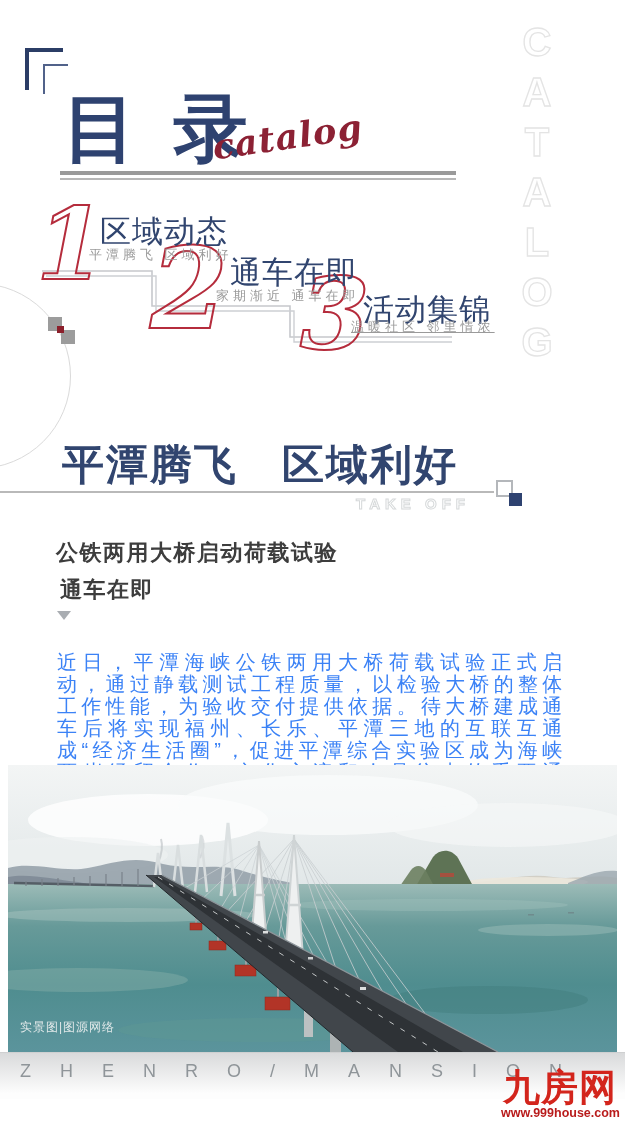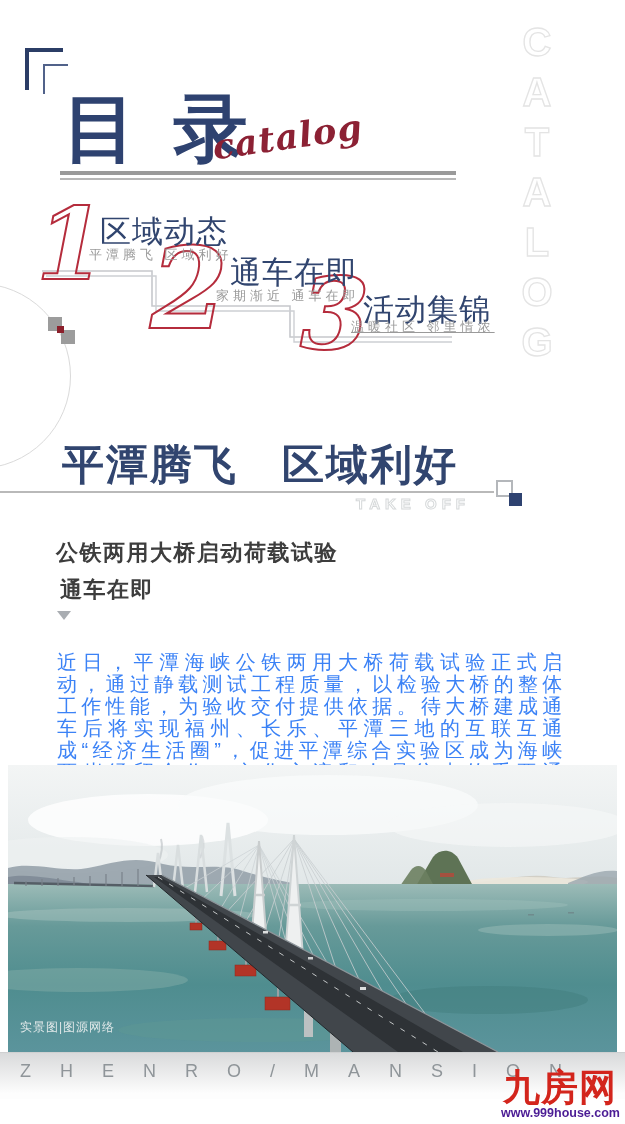--- a/index.html
+++ b/index.html
@@ -70,21 +70,21 @@
   .photo{left:8px;top:765px;width:609px;height:287px;}
 
   
   .footer-band{left:0;top:1052px;width:625px;height:46px;
     background:linear-gradient(#d9dadb,#fdfdfd 88%);border-top:1px solid #cfd0d1;}
   .brand{left:20px;top:1061px;font-size:18px;color:#8f9599;letter-spacing:29px;
     white-space:nowrap;}
   .logo-cn{left:500px;top:1069px;width:120px;text-align:center;font-size:37px;font-weight:900;
     color:#d3251c;letter-spacing:1px;line-height:1;}
   .logo-url{left:495px;top:1106px;width:125px;text-align:right;font-size:12.5px;font-weight:700;
-    color:#4c1d95;}
+    color:#b91c1c;}
 </style>
 </head>
 <body>
 
 <div class="page">
 
   <div class="abs corner-outer"></div>
   <div class="abs corner-inner"></div>
   <h1 class="abs toc-title">目 录</h1>
   <div class="abs toc-script">catalog</div>

